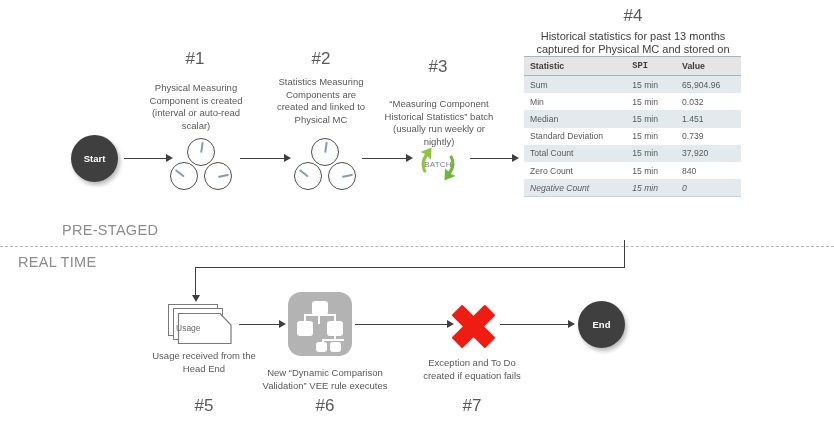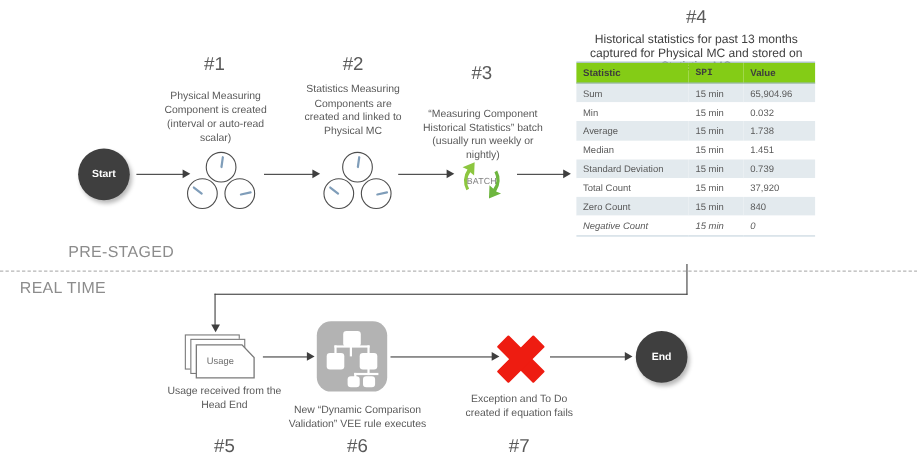--- a/index.html
+++ b/index.html
@@ -71,21 +71,21 @@
     font-size:11px;line-height:12.5px;color:#404040;text-align:center;
   }
   table.stats{
     border-collapse:collapse;width:217px;font-size:8.6px;
   }
   table.stats thead th{
     text-align:left;font-weight:bold;color:#3d3d3d;font-size:8.8px;
     padding:4px 5px 4px 6px;
     border-top:1.1px solid #9fb6c6;
     border-bottom:1.1px solid #9fb6c6;
-    background:#84cc16;
+    background:#e5e5e5;
   }
   table.stats tbody td{
     padding:3.6px 5px 3.6px 6px;color:#595959;
     border:none;white-space:nowrap;
   }
   table.stats tbody tr:nth-child(odd) td{background:#e3eaee;}
   table.stats tbody tr:nth-child(even) td{background:#ffffff;}
   table.stats tbody tr:last-child td{border-bottom:1.1px solid #c3d3dd;font-style:italic;}
   .col-stat{width:104px;}
   .col-spi{width:48px;font-family:Liberation Mono, monospace;}
@@ -190,25 +190,20 @@
         <td>Sum</td>
         <td>15 min</td>
         <td>65,904.96</td>
       </tr>
       <tr>
         <td>Min</td>
         <td>15 min</td>
         <td>0.032</td>
       </tr>
       <tr>
-        <td>Average</td>
-        <td>15 min</td>
-        <td>1.738</td>
-      </tr>
-      <tr>
         <td>Median</td>
         <td>15 min</td>
         <td>1.451</td>
       </tr>
       <tr>
         <td>Standard Deviation</td>
         <td>15 min</td>
         <td>0.739</td>
       </tr>
       <tr>
@@ -240,21 +235,21 @@
   <div style="position:absolute;left:7px;top:27px;width:0;height:29px;border-left:1.7px solid #3f3f3f;"></div>
   <div style="position:absolute;left:3.7px;top:55px;width:0;height:0;border-left:4.2px solid transparent;border-right:4.2px solid transparent;border-top:7px solid #3f3f3f;"></div>
 </div>
 
 <div class="abs" style="left:168px;top:304px;width:70px;height:42px;">
   <div class="doc" style="left:0px;top:0px;width:48px;height:30px;"></div>
   <div class="doc" style="left:5px;top:4px;width:48px;height:30px;"></div>
   <svg width="70" height="42" viewBox="0 0 70 42" style="position:absolute;left:0;top:0;">
     <path d="M 10.5 9.5 L 52 9.5 L 63 21 L 63 39.5 L 10.5 39.5 Z" fill="#ffffff" stroke="#7a7a7a" stroke-width="1.2"></path>
   </svg>
-  <div class="doc-label" style="left:20px;top:19px;">Usage</div>
+  <div class="doc-label" style="left:8px;top:19px;">Usage</div>
 </div>
 
 <div class="abs caption" style="left:152px;top:350px;width:104px;">Usage received from the Head End</div>
 <div class="abs stepnum" style="left:161px;top:396px;width:86px;">#5</div>
 
 <div class="arrow-line" style="left:239px;top:324px;width:43px;"></div>
 <div class="arrow-head" style="left:279px;top:320px;"></div>
 
 <div class="vee-box" style="left:288px;top:292px;width:64px;height:64px;">
   <div class="vee-conn" style="left:30px;top:22px;width:2px;height:10px;"></div>

